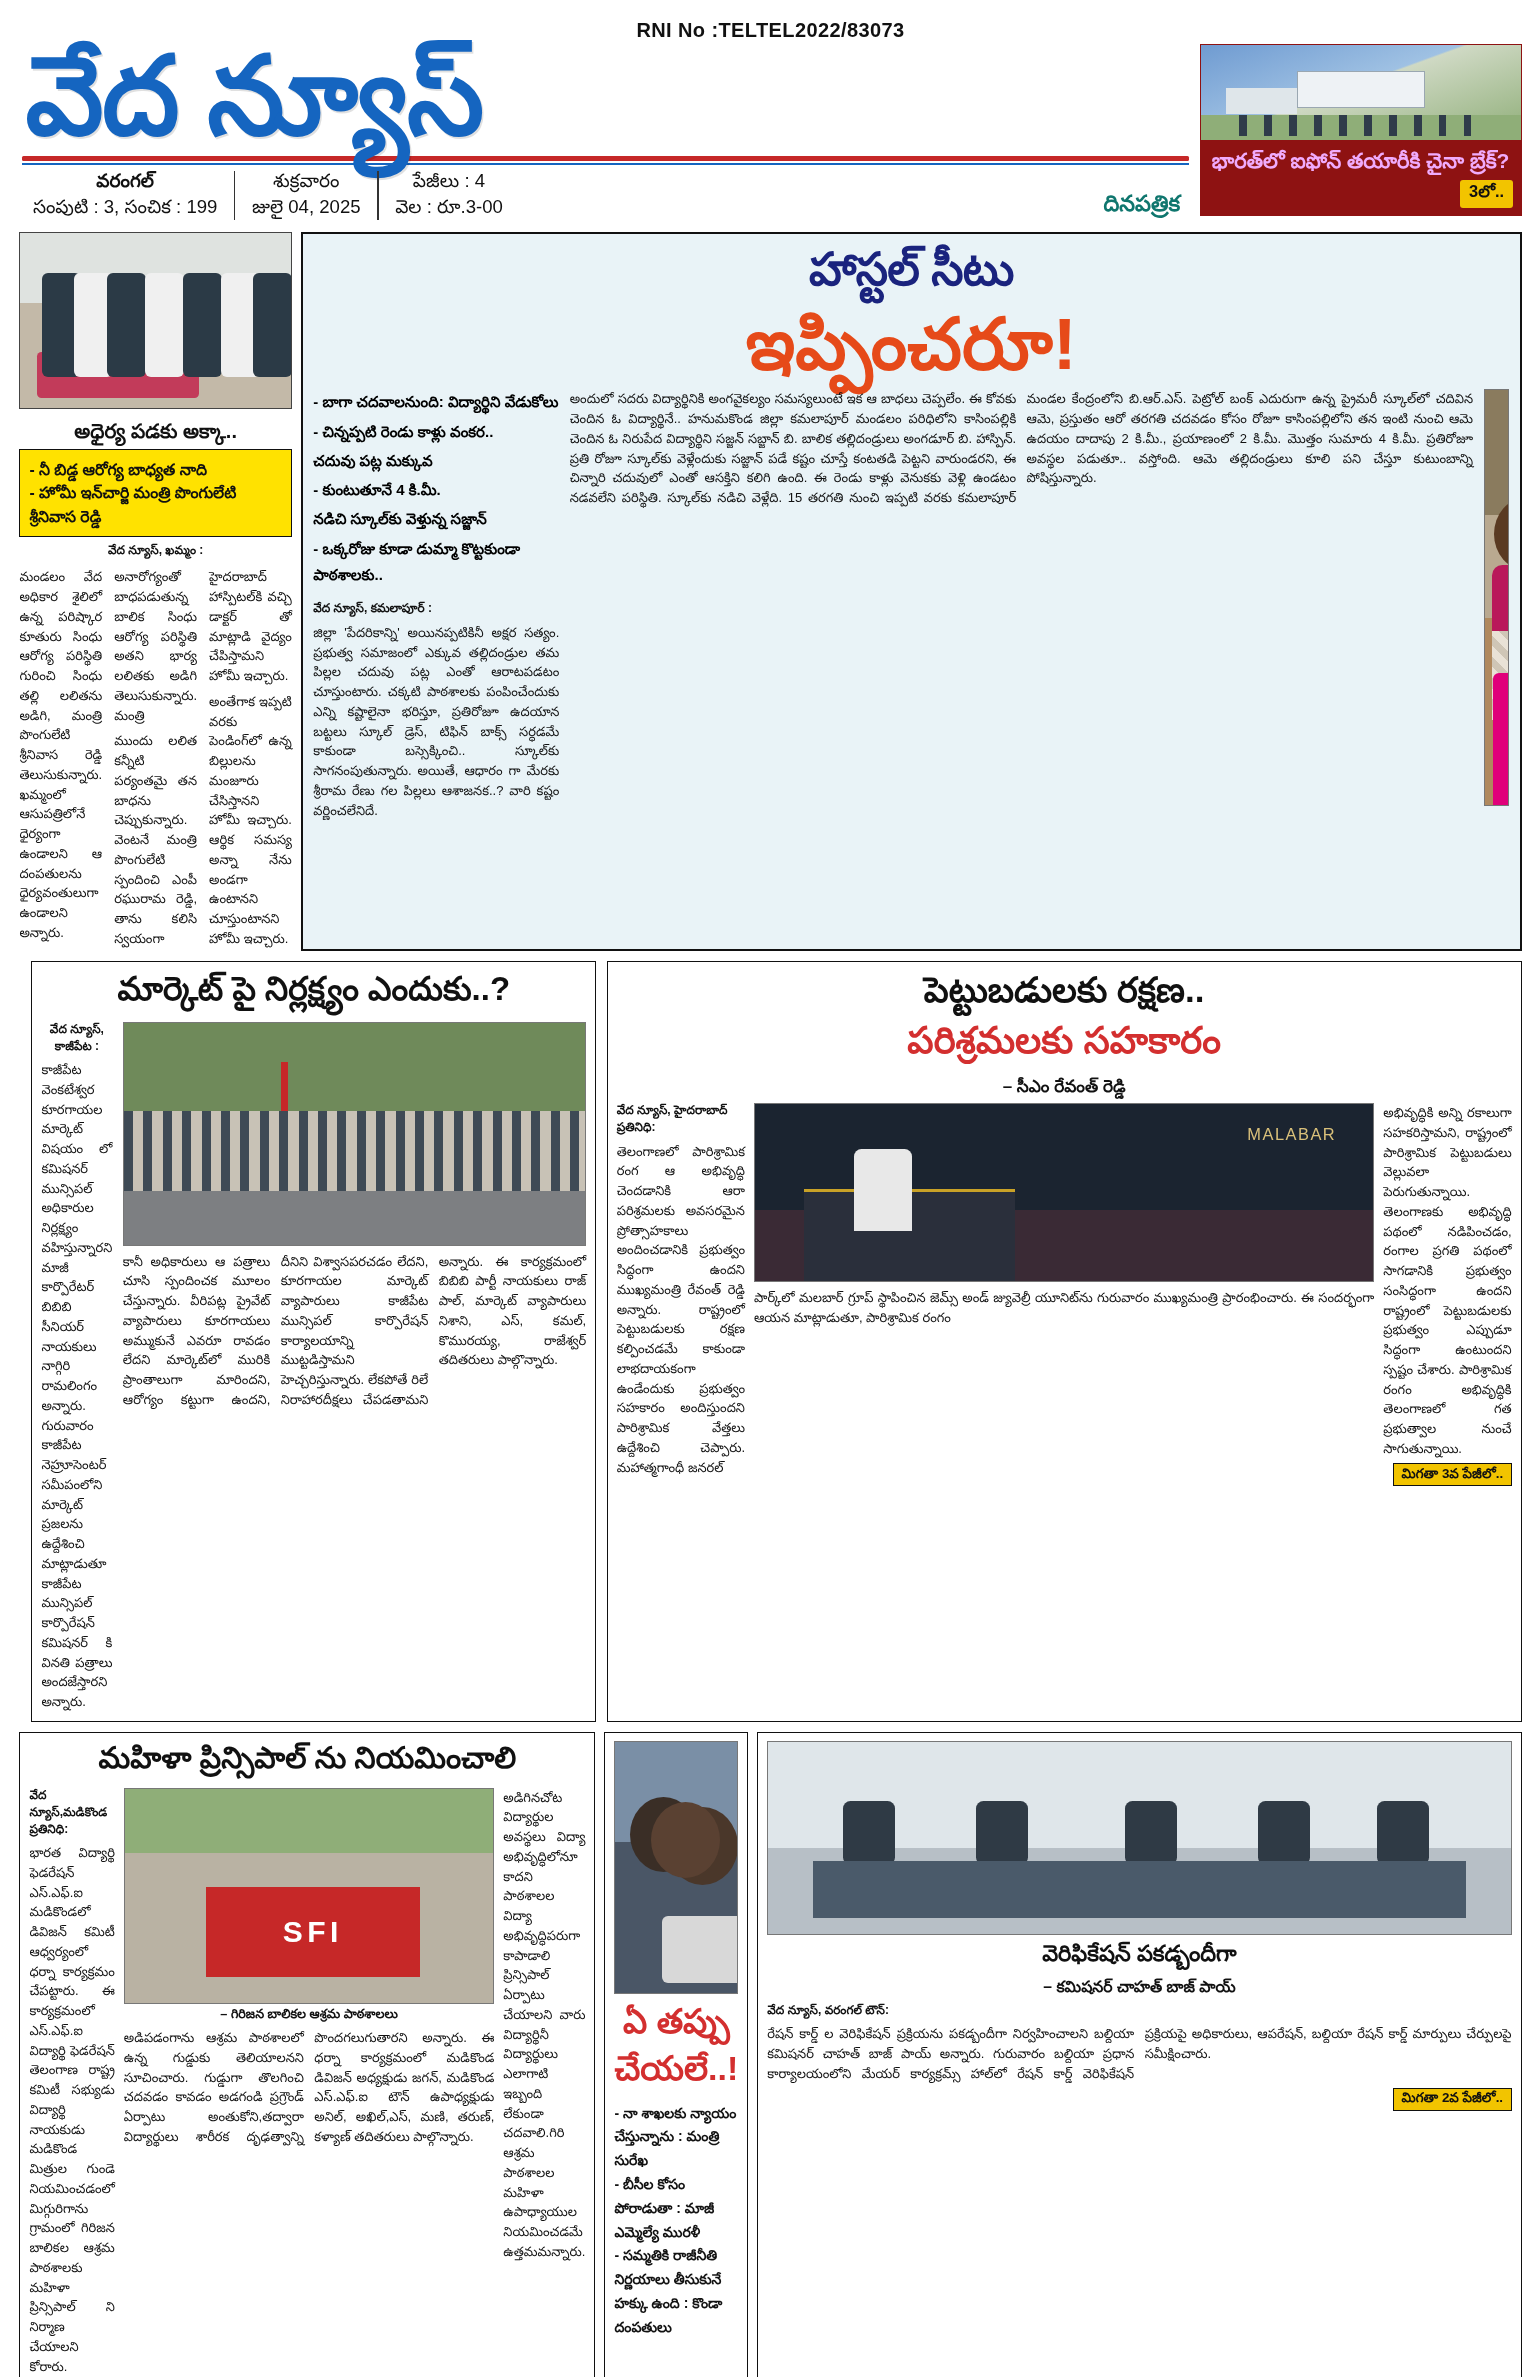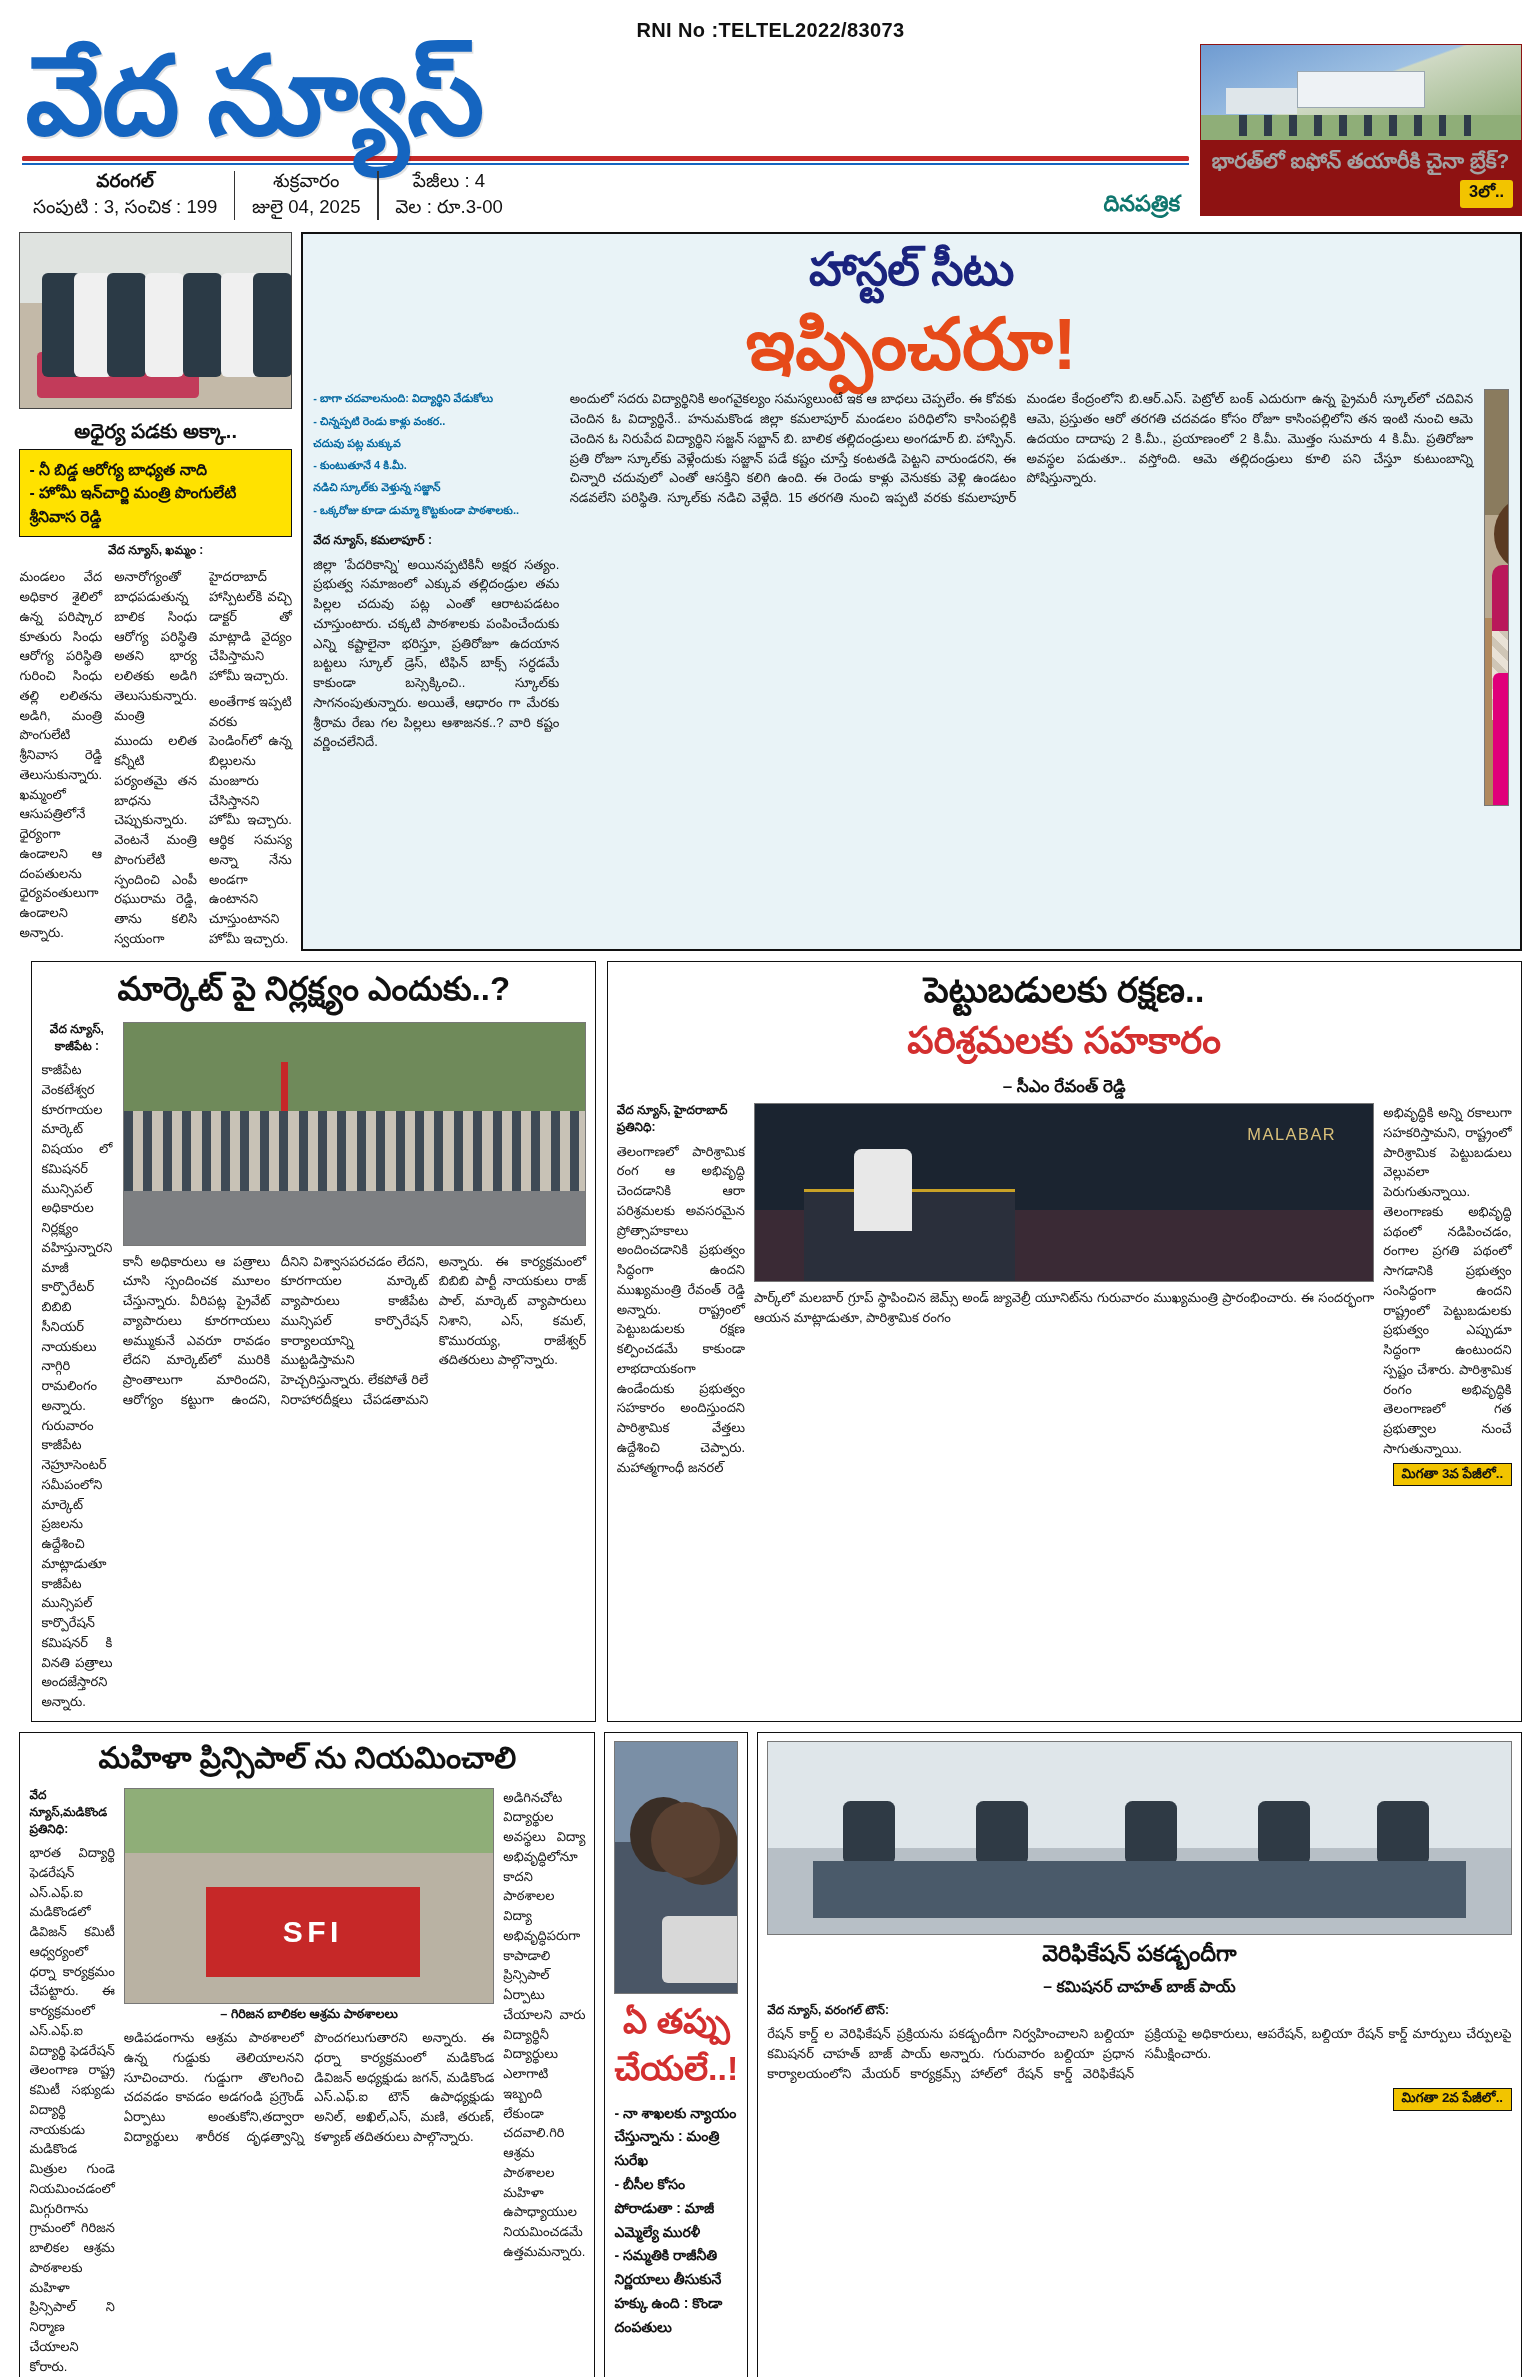--- a/index.html
+++ b/index.html
@@ -30,21 +30,21 @@
   .mast-sub .divider { width:1.5px; background:#333; align-self: stretch; margin: 1.5px 9px; }
   .dinapatrika { margin-left:auto; font-size: 22.4px; font-weight:700; color:#0f766e; padding-right:4.5px; align-self:flex-end;}
 
   .mast-right { width: 322px; border: 1.5px solid #8e1212; }
   .mast-right .photo { height: 95px; background: linear-gradient(160deg,#6f9bd1,#9fc1e3 45%,#cfd9c4 46%,#8fae78 100%); position:relative; overflow:hidden;}
   .mast-right .photo .bldg { position:absolute; left:30%; top:28%; width:40%; height:38%; background:#eef2f5; border:1.5px solid #9aa7b1;}
   .mast-right .photo .bldg2 { position:absolute; left:8%; top:45%; width:22%; height:28%; background:#dfe6ea; }
   .mast-right .photo .strip { position:absolute; left:0; bottom:0; width:100%; height:26%; background:#8fae78;}
   .mast-right .photo .ppl { position:absolute; bottom:4%; left:12%; width:76%; height:22%;
      background: repeating-linear-gradient(90deg,#2f3c4a 0 7.5px, transparent 7.5px 25px); }
-  .mast-right .cap { background:#8e1212; color:#a3a3a3; text-align:center; padding: 7.5px 4.5px 4.5px 4.5px; font-size:21px; font-weight:700; line-height:1.35;}
+  .mast-right .cap { background:#8e1212; color:#f0abfc; text-align:center; padding: 7.5px 4.5px 4.5px 4.5px; font-size:21px; font-weight:700; line-height:1.35;}
   .mast-right .badge { background:#8e1212; text-align:right; padding: 0 7.5px 7.5px 0;}
   .mast-right .badge span { background:#f2c400; color:#111; font-weight:700; font-size:16.4px; padding:2.2px 9px; border-radius:3px; display:inline-block;}
   .tel { font-family: "Liberation Sans", sans-serif; }
   .col-text { font-size: 13px; line-height: 1.52; text-align: justify; color:#111; }
   .byline { font-size: 12px; font-weight:700; text-align:center; margin-bottom: 4.5px; }
 
   
   .top { display:flex; gap: 9px; align-items: stretch; }
   .top-left { width: 417px; }
   .photo1 { height: 177px; border:1.5px solid #444; background:linear-gradient(180deg,#c9d2d8,#aab6bf); position:relative; overflow:hidden;}
@@ -55,21 +55,21 @@
   .hl1 { text-align:center; font-size: 20px; font-weight:700; margin: 10.4px 0 1.5px; }
   .hl2 { text-align:center; font-size: 55px; font-weight:700; color:#d32f2f; line-height:1; margin-bottom: 7.5px; }
   .yellowbox { background:#ffe200; border:1.5px solid #111; padding: 7.5px 9px; font-size: 15.7px; font-weight:700; line-height:1.5;}
   .cols2 { column-count: 3; column-gap: 12px; margin-top: 7.5px; }
   .cols2 p { margin: 0 0 6px 0; }
 
   .top-right { flex: 1 1 auto; border: 2.2px solid #111; background: #e9f3f7; padding: 7.5px 10.4px 9px; }
   .big-kicker { text-align:center; font-size: 46px; font-weight:700; color:#1a237e; letter-spacing:-0.7px; }
   .big-head { text-align:center; font-size: 72px; font-weight:700; color:#e64a19; line-height:1; margin: 1.5px 0 9px; }
   .tr-body { display:flex; gap: 10.4px; }
-  .bullets { width: 246px; font-size: 11px; font-weight:700; color:#0369a1; line-height:1.75; }
+  .bullets { width: 246px; font-size: 15px; font-weight:700; color:#000000; line-height:1.75; }
   .bullets div { margin-bottom: 3px; }
   .tr-right { flex:1 1 auto; }
   .photo2 { height: 417px; border:0.7px solid #777; background:linear-gradient(180deg,#b9a990 0 55%, #b0895e 55% 100%); position:relative; overflow:hidden;}
   .photo2 .roof { position:absolute; top:0; left:0; width:100%; height:30%; background:#8a7b5e;}
   .photo2 .girl-head{ position:absolute; left:40%; top:26%; width:63px; height:72px; background:#5a3a22; border-radius:50%;}
   .photo2 .girl-body{ position:absolute; left:33%; top:42%; width:112px; height:134px; background:#b9185a; border-radius:10.4px 10.4px 4.5px 4.5px;}
   .photo2 .girl-legs{ position:absolute; left:36%; top:68%; width:89px; height:157px; background:#e0007a; border-radius:6px;}
   .photo2 .skirt{ position:absolute; left:31%; top:58%; width:123px; height:89px;
      background: repeating-linear-gradient(45deg,#e9e2d6 0 7.5px,#cfc6b6 7.5px 15px); }
 

